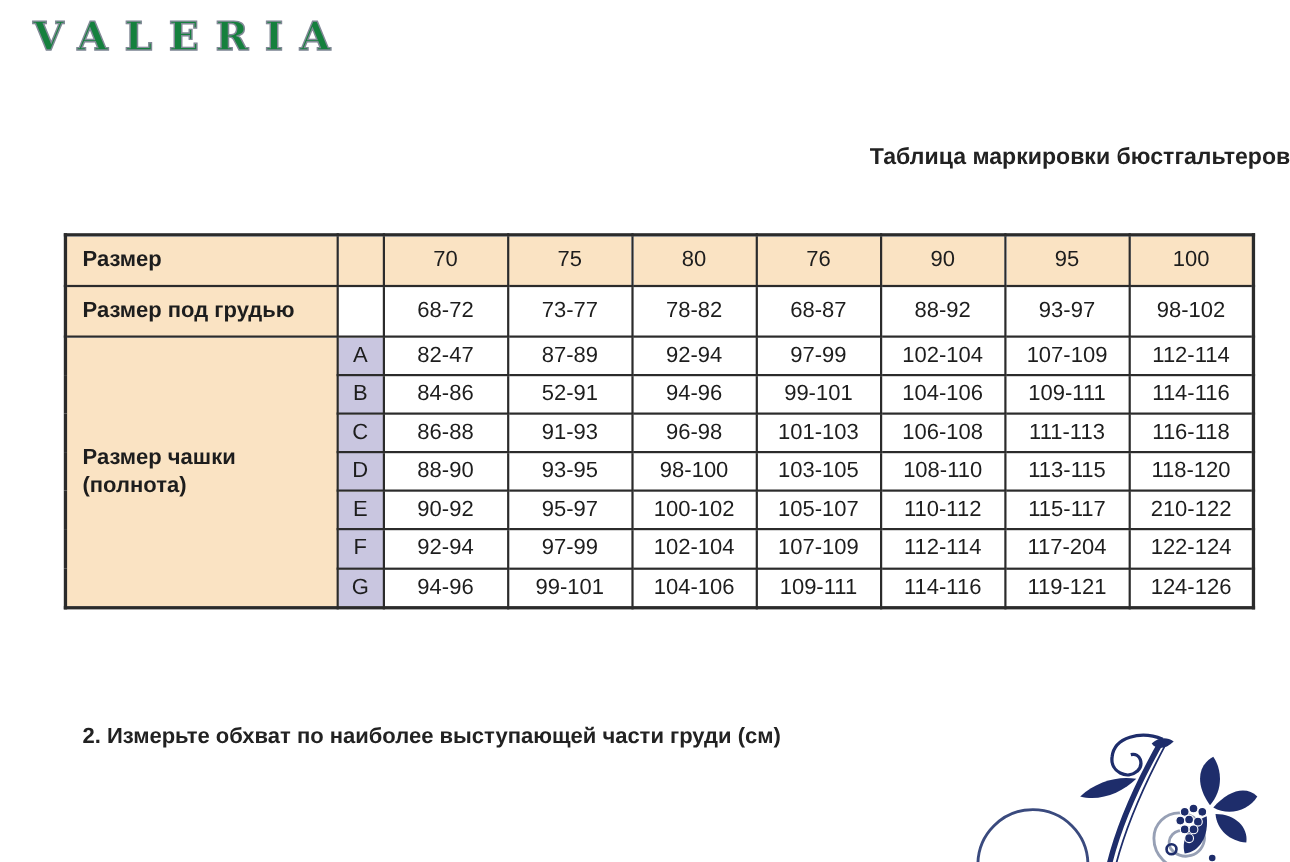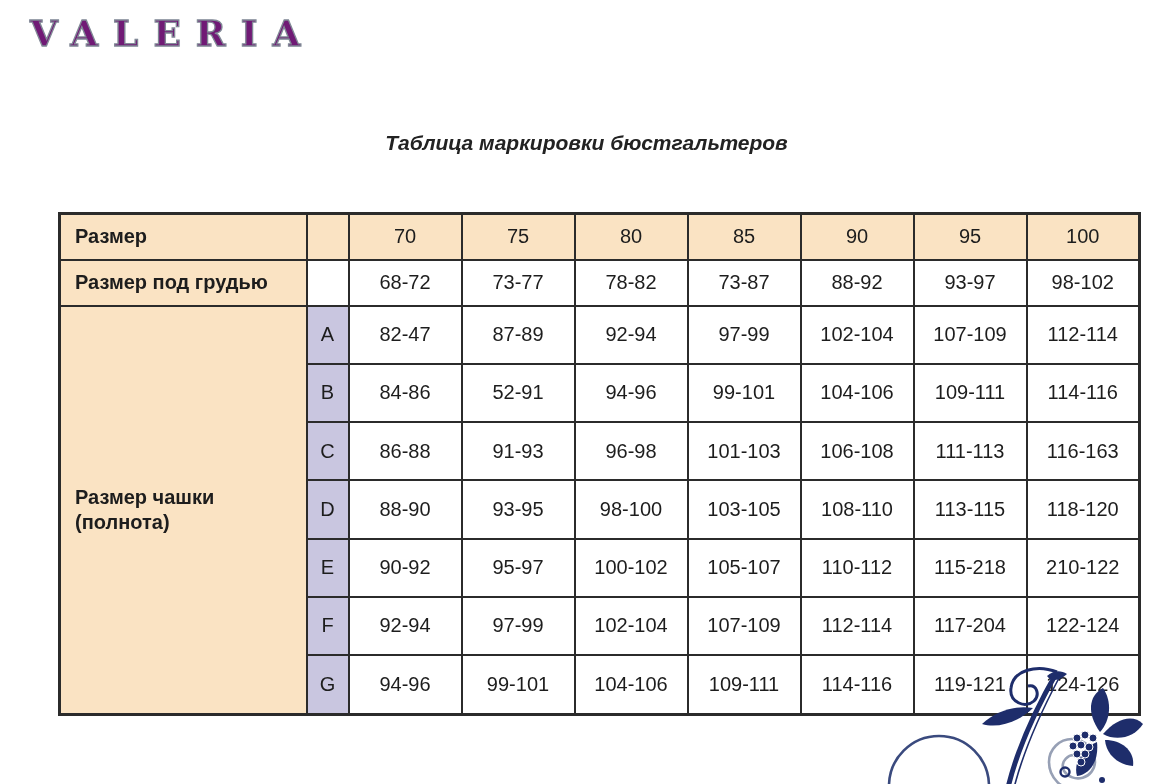--- a/index.html
+++ b/index.html
@@ -4,33 +4,33 @@
 <style>
   html,body{margin:0;padding:0;}
   body{
     width:1173px;height:784px;position:relative;overflow:hidden;
     background:#ffffff;font-family:"Liberation Sans",sans-serif;color:#1d1d1d;
   }
   
   .logo{
     position:absolute;left:30px;top:12px;
     font-family:"DejaVu Serif",serif;font-size:36px;font-weight:bold;
-    letter-spacing:15px;color:#701a75;
+    letter-spacing:15px;color:#15803d;
     -webkit-text-stroke:1.3px #818996;
     text-shadow:0 0 1px #9aa0ab;
   }
   .title{
-    position:absolute;left:0;top:131px;width:1173px;text-align:center;
-    font-size:21px;font-weight:bold;color:#222;font-style:italic;
+    position:absolute;left:0;top:131px;width:1173px;text-align:right;
+    font-size:21px;font-weight:bold;color:#222;
   }
   
   .tbl-wrap{position:absolute;left:58px;top:212px;}
   table.size-table{
     border-collapse:collapse;table-layout:fixed;
-    width:1080px;height:504px;
+    width:1080px;height:342px;
     border:3px solid #2b2b2b;
     font-size:20px;
   }
   table.size-table td,table.size-table th{
     border:2px solid #2b2b2b;text-align:center;vertical-align:middle;
     padding:0;font-weight:normal;overflow:hidden;
   }
   .peach{background:#fae3c3;}
   .lav{background:#c9c6e0;}
   .label-cell{text-align:left !important;padding-left:14px !important;font-weight:bold !important;}
@@ -63,32 +63,32 @@
         <col style="width:113px">
         <col style="width:113px">
     </colgroup>
     <tbody>
         <tr class="hdr">
           <td class="peach label-cell">Размер</td>
           <td class="peach"></td>
           <th class="peach num">70</th>
           <th class="peach num">75</th>
           <th class="peach num">80</th>
-          <th class="peach num">85</th>
+          <th class="peach num">76</th>
           <th class="peach num">90</th>
           <th class="peach num">95</th>
           <th class="peach num">100</th>
         </tr>
         <tr class="hdr">
           <td class="peach label-cell">Размер под грудью</td>
           <td></td>
           <td>68-72</td>
           <td>73-77</td>
           <td>78-82</td>
-          <td>73-87</td>
+          <td>68-87</td>
           <td>88-92</td>
           <td>93-97</td>
           <td>98-102</td>
         </tr>
         <tr>
           <td class="peach label-cell cup-span" rowspan="7">Размер чашки
 (полнота)</td>
           <td class="lav cup-letter">A</td>
           <td>82-47</td>
           <td>87-89</td>
@@ -109,40 +109,40 @@
           <td>114-116</td>
         </tr>
         <tr>
           <td class="lav cup-letter">C</td>
           <td>86-88</td>
           <td>91-93</td>
           <td>96-98</td>
           <td>101-103</td>
           <td>106-108</td>
           <td>111-113</td>
-          <td>116-163</td>
+          <td>116-118</td>
         </tr>
         <tr>
           <td class="lav cup-letter">D</td>
           <td>88-90</td>
           <td>93-95</td>
           <td>98-100</td>
           <td>103-105</td>
           <td>108-110</td>
           <td>113-115</td>
           <td>118-120</td>
         </tr>
         <tr>
           <td class="lav cup-letter">E</td>
           <td>90-92</td>
           <td>95-97</td>
           <td>100-102</td>
           <td>105-107</td>
           <td>110-112</td>
-          <td>115-218</td>
+          <td>115-117</td>
           <td>210-122</td>
         </tr>
         <tr>
           <td class="lav cup-letter">F</td>
           <td>92-94</td>
           <td>97-99</td>
           <td>102-104</td>
           <td>107-109</td>
           <td>112-114</td>
           <td>117-204</td>
@@ -156,20 +156,21 @@
           <td>109-111</td>
           <td>114-116</td>
           <td>119-121</td>
           <td>124-126</td>
         </tr>
       </tbody>
   </table>
 </div>
 
 <div class="instructions">
+  <div class="line">2. Измерьте обхват по наиболее выступающей части груди (см)</div>
 </div>
 
 <svg class="ornament" viewBox="0 0 258 130" xmlns="http://www.w3.org/2000/svg">
 
   <circle cx="52" cy="124" r="50" fill="none" stroke="#3a4a7e" stroke-width="2.6"></circle>
 
   <path d="M190 128 a28 28 0 0 1 -28 -28 a23 23 0 0 1 46 0 a17 17 0 0 1 -31 9 a11 11 0 0 1 14 -15" fill="none" stroke="#97a0b5" stroke-width="2.6"></path>
 
   <path d="M120 130 C130 85 150 45 170 10" fill="none" stroke="#1e2d6b" stroke-width="5"></path>
   <path d="M126 130 C136 88 154 50 172 16" fill="none" stroke="#1e2d6b" stroke-width="1.6"></path>

